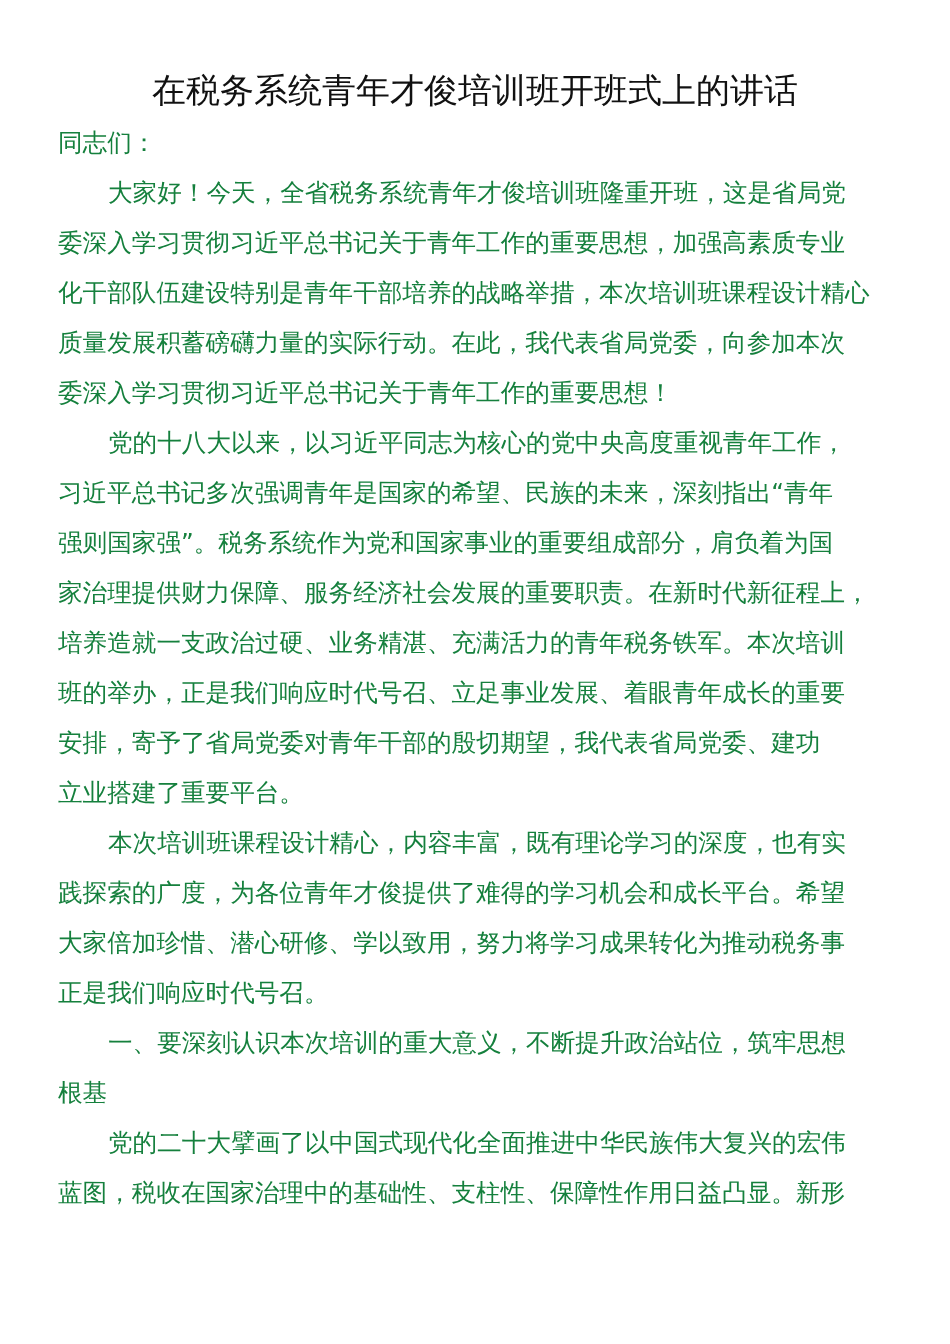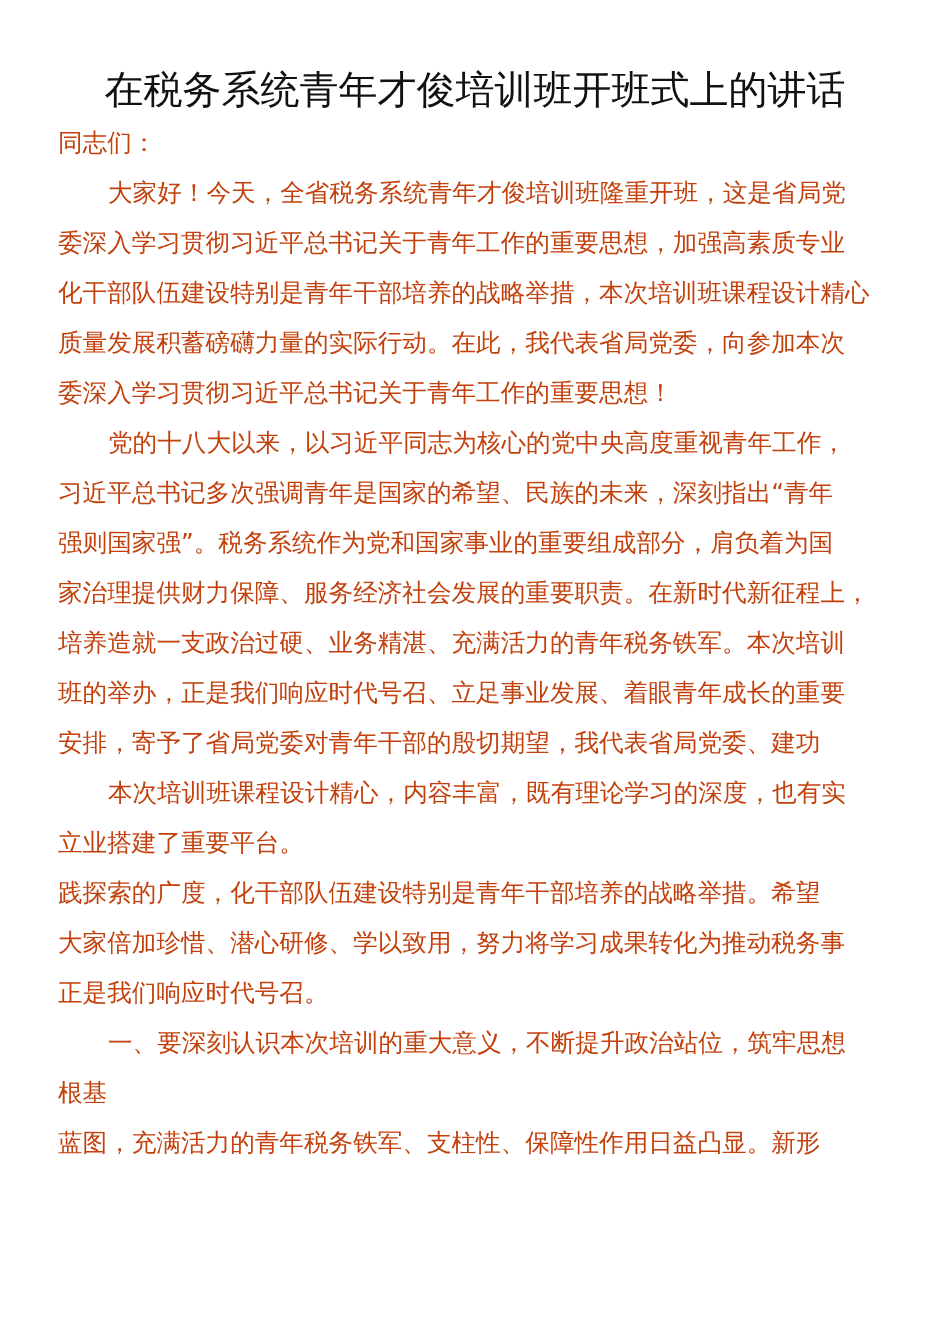--- a/index.html
+++ b/index.html
@@ -1,22 +1,22 @@
 <!DOCTYPE html>
 <html><head>
 <meta charset="utf-8">
 <style>
   html, body { margin: 0; padding: 0; background: #ffffff; }
   body { width: 950px; height: 1344px; overflow: hidden; position: relative;
          font-family: "DejaVu Sans", "Liberation Sans", sans-serif; color: #111111; }
   .page { position: absolute; left: 0; top: 0; width: 950px; height: 1344px; background: #fff; }
   .title { position: absolute; left: 0; top: 66px; width: 950px; text-align: center;
-           font-size: 39px; line-height: 48px; letter-spacing: 0px; color: #111; }
+           font-size: 34px; line-height: 48px; letter-spacing: 0px; color: #111; }
   .body { position: absolute; left: 58px; top: 118px; width: 820px; }
-  .line { height: 50px; line-height: 50px; font-size: 24.6px; white-space: nowrap; color: #c2410c; }
+  .line { height: 50px; line-height: 50px; font-size: 24.6px; white-space: nowrap; color: #15803d; }
   .indent { padding-left: 50px; }
 </style>
 </head>
 <body>
 
 <div class="page">
   <div class="title">在税务系统青年才俊培训班开班式上的讲话</div>
   <div class="body">
     <div class="line">同志们：</div>
     <div class="line indent">大家好！今天，全省税务系统青年才俊培训班隆重开班，这是省局党</div>
@@ -24,22 +24,23 @@
     <div class="line">化干部队伍建设特别是青年干部培养的战略举措，本次培训班课程设计精心</div>
     <div class="line">质量发展积蓄磅礴力量的实际行动。在此，我代表省局党委，向参加本次</div>
     <div class="line">委深入学习贯彻习近平总书记关于青年工作的重要思想！</div>
     <div class="line indent">党的十八大以来，以习近平同志为核心的党中央高度重视青年工作，</div>
     <div class="line">习近平总书记多次强调青年是国家的希望、民族的未来，深刻指出“青年</div>
     <div class="line">强则国家强”。税务系统作为党和国家事业的重要组成部分，肩负着为国</div>
     <div class="line">家治理提供财力保障、服务经济社会发展的重要职责。在新时代新征程上，</div>
     <div class="line">培养造就一支政治过硬、业务精湛、充满活力的青年税务铁军。本次培训</div>
     <div class="line">班的举办，正是我们响应时代号召、立足事业发展、着眼青年成长的重要</div>
     <div class="line">安排，寄予了省局党委对青年干部的殷切期望，我代表省局党委、建功</div>
+    <div class="line">立业搭建了重要平台。</div>
     <div class="line indent">本次培训班课程设计精心，内容丰富，既有理论学习的深度，也有实</div>
-    <div class="line">立业搭建了重要平台。</div>
-    <div class="line">践探索的广度，化干部队伍建设特别是青年干部培养的战略举措。希望</div>
+    <div class="line">践探索的广度，为各位青年才俊提供了难得的学习机会和成长平台。希望</div>
     <div class="line">大家倍加珍惜、潜心研修、学以致用，努力将学习成果转化为推动税务事</div>
     <div class="line">正是我们响应时代号召。</div>
     <div class="line indent">一、要深刻认识本次培训的重大意义，不断提升政治站位，筑牢思想</div>
     <div class="line">根基</div>
-    <div class="line">蓝图，充满活力的青年税务铁军、支柱性、保障性作用日益凸显。新形</div>
+    <div class="line indent">党的二十大擘画了以中国式现代化全面推进中华民族伟大复兴的宏伟</div>
+    <div class="line">蓝图，税收在国家治理中的基础性、支柱性、保障性作用日益凸显。新形</div>
   </div>
 </div>
 
 </body></html>

